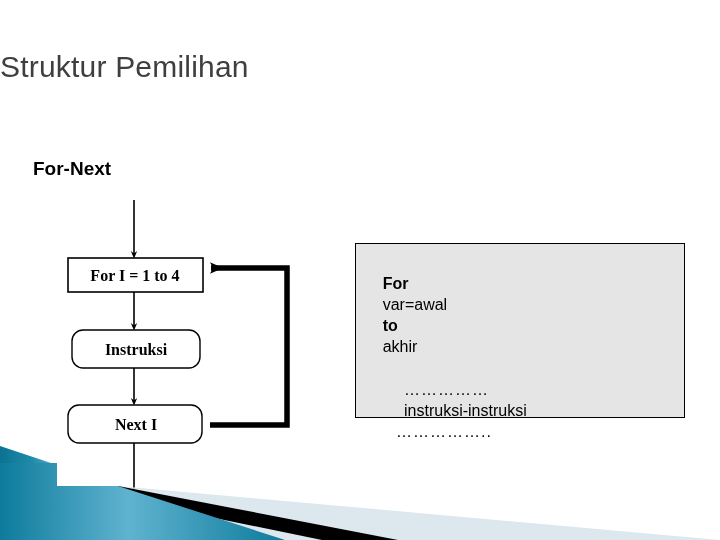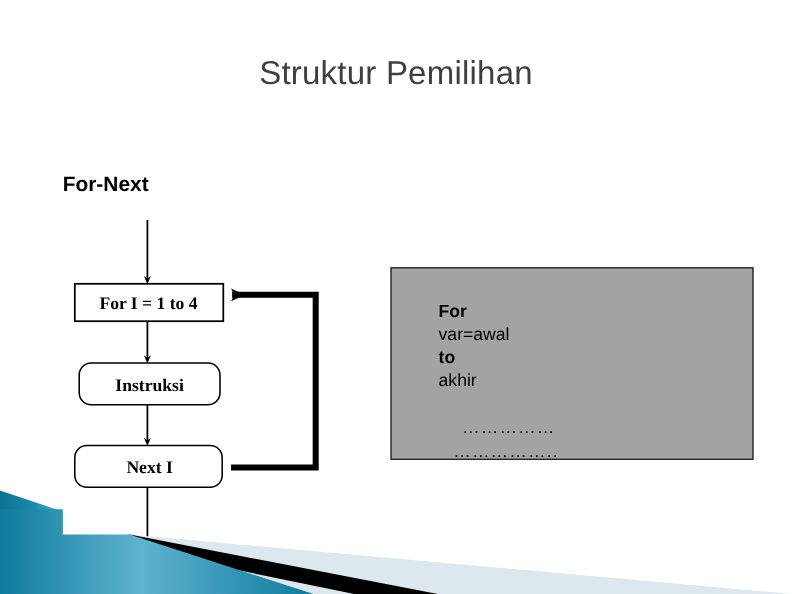--- a/index.html
+++ b/index.html
@@ -20,32 +20,31 @@
     background: #ffffff;
     overflow: hidden;
   }
 
   
   .slide-title {
     position: absolute;
     left: 0;
     top: 50px;
     width: 720px;
-    text-align: center;
     font-size: 30px;
     font-weight: normal;
     color: #3f3f3f;
     letter-spacing: 0.2px;
     font-family: "Liberation Sans", sans-serif;
   }
 
   
   .section-heading {
     position: absolute;
-    left: 57px;
+    left: 33px;
     top: 158px;
     font-size: 19px;
     font-weight: bold;
     color: #000000;
     font-family: "Liberation Sans", sans-serif;
   }
 
   
   #flowchart {
     position: absolute;
@@ -61,23 +60,23 @@
   }
 
   
   .code-box {
     position: absolute;
     left: 355px;
     top: 243px;
     width: 330px;
     height: 175px;
     border: 1.5px solid #000000;
-    background: #a3a3a3;
+    background: #e5e5e5;
     box-sizing: border-box;
-    padding: 8px 0 0 16px;
+    padding: 8px 0 0 0;
     font-family: "Liberation Sans", sans-serif;
     font-size: 16px;
     color: #000000;
     line-height: 1.32;
   }
   .code-line { white-space: pre; }
   .code-line.indent-1 { padding-left: 48px; letter-spacing: 1px; }
   .code-line.indent-2 { padding-left: 48px; }
   .code-line.indent-3 { padding-left: 40px; letter-spacing: 1px; }
   .kw { font-weight: bold; }
@@ -131,20 +130,21 @@
   </svg>
 
   <div class="code-box">
     <div class="code-line">
       <span class="kw">For</span>
       <span>var=awal</span>
       <span class="kw">to</span>
       <span>akhir</span>
     </div>
     <div class="code-line indent-1">……………</div>
+    <div class="code-line indent-2">instruksi-instruksi</div>
     <div class="code-line indent-3">……………..</div>
   </div>
 
   <svg id="footer-deco" viewBox="0 0 720 110" preserveAspectRatio="none">
     <defs>
       <linearGradient id="tealGradA" x1="0" y1="0" x2="1" y2="0">
         <stop offset="0%" stop-color="#0c7291"></stop>
         <stop offset="55%" stop-color="#1d8bab"></stop>
         <stop offset="100%" stop-color="#57aecb"></stop>
       </linearGradient>

